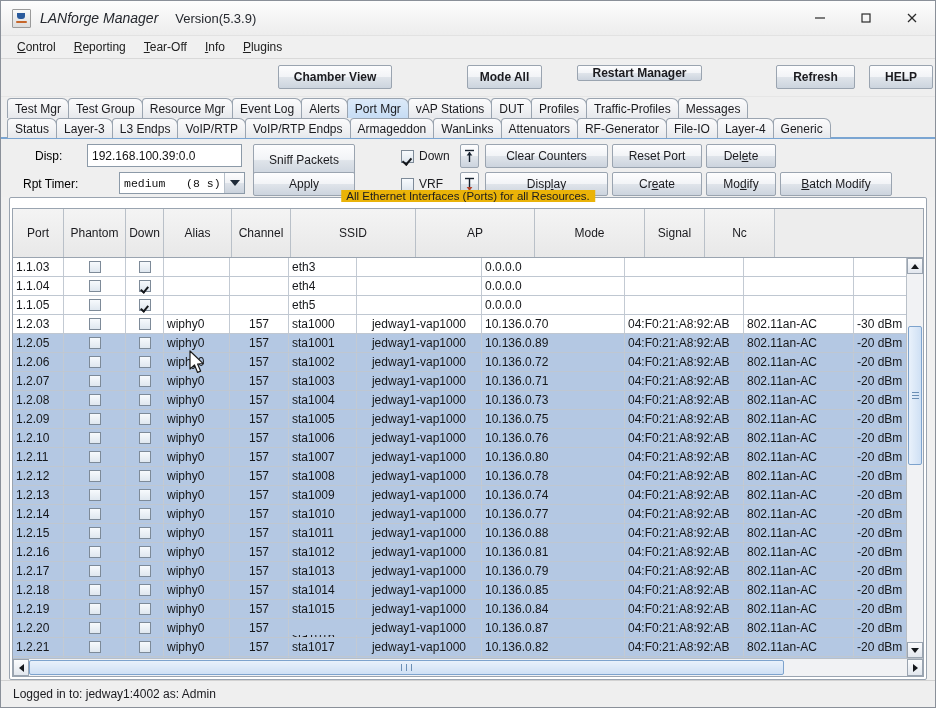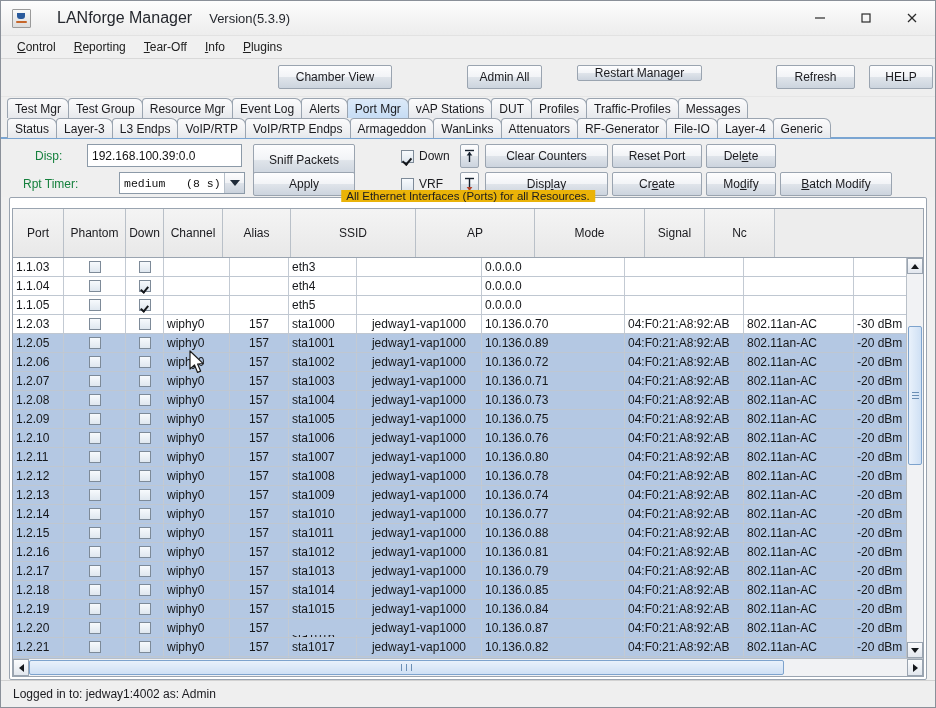--- a/index.html
+++ b/index.html
@@ -48,23 +48,24 @@
     border-radius: 0 0 3px 3px;
   }
   .java-icon::after {
     content: "";
     position: absolute; left: 3px; top: 11px;
     width: 11px; height: 2px;
     background: #c6662a;
     border-radius: 1px;
   }
   .title-text {
-    margin-left: 26px;
-    font-size: 16px;
+    margin-left: 9px;
+    font-size: 14px;
     color: #25282e;
+    font-style: italic;
   }
   .title-version {
     margin-left: 17px;
     font-size: 13px;
     color: #25282e;
   }
   .win-btns {
     position: absolute; right: 0; top: 0;
     height: 34px; display: flex; align-items: center;
   }
@@ -89,20 +90,21 @@
     color: #202020;
   }
   .menu-item .acc { text-decoration: underline; }
   
   .toolbar {
     height: 37px;
     background: #efefef;
     position: relative;
     flex: 0 0 auto;
     border-bottom: 1px solid #e6e6e6;
+    font-weight: bold;
   }
   .btn {
     position: absolute;
     box-sizing: border-box;
     border: 1px solid #9aa4b0;
     border-radius: 2px;
     background: linear-gradient(180deg,#fdfdfe 0%,#f2f4f7 48%,#dfe4ea 52%,#ccd4de 100%);
     font-size: 12px;
     color: #1b1b1f;
     display: flex; align-items: center; justify-content: center;
@@ -151,21 +153,21 @@
   
   .ctrlpanel {
     position: relative;
     height: 58px;
     background: #efefef;
     flex: 0 0 auto;
   }
   .lbl {
     position: absolute;
     font-size: 12px;
-    color: #15803d;
+    color: #000000;
     display: flex; align-items: center;
   }
   .textfield {
     position: absolute;
     box-sizing: border-box;
     border: 1px solid #8c9aa8;
     background: #ffffff;
     font-size: 12px;
     color: #111;
     display: flex; align-items: center;
@@ -464,21 +466,21 @@
   <div class="menubar" id="menubar">
       <div class="menu-item"><span class="acc">C</span>ontrol</div>
       <div class="menu-item"><span class="acc">R</span>eporting</div>
       <div class="menu-item"><span class="acc">T</span>ear-Off</div>
       <div class="menu-item"><span class="acc">I</span>nfo</div>
       <div class="menu-item"><span class="acc">P</span>lugins</div>
     </div>
 
   <div class="toolbar" id="toolbar">
       <div class="btn" style="left: 277px; top: 6px; width: 114px; height: 24px;">Chamber View</div>
-      <div class="btn" style="left: 466px; top: 6px; width: 75px; height: 24px;">Admin All</div>
+      <div class="btn" style="left: 466px; top: 6px; width: 75px; height: 24px;">Mode All</div>
       <div class="btn" style="left: 576px; top: 6px; width: 125px; height: 16px;">Restart Manager</div>
       <div class="btn" style="left: 775px; top: 6px; width: 79px; height: 24px;">Refresh</div>
       <div class="btn" style="left: 868px; top: 6px; width: 64px; height: 24px;">HELP</div>
     </div>
 
   <div class="tabstrip">
     <div class="tabrow" id="tabrow1">
         <div class="tab">Test Mgr</div>
         <div class="tab">Test Group</div>
         <div class="tab">Resource Mgr</div>
@@ -579,22 +581,22 @@
   </div>
 
   <div class="tablegroup">
     <div class="group-title">All Ethernet Interfaces (Ports) for all Resources.</div>
 
     <div class="table-area">
       <div class="thead" id="thead">
           <div class="th" style="width: 51px; flex: 0 0 51px;">Port</div>
           <div class="th" style="width: 62px; flex: 0 0 62px;">Phantom</div>
           <div class="th" style="width: 38px; flex: 0 0 38px;">Down</div>
+          <div class="th" style="width: 68px; flex: 0 0 68px;">Alias</div>
           <div class="th" style="width: 59px; flex: 0 0 59px;">Channel</div>
-          <div class="th" style="width: 68px; flex: 0 0 68px;">Alias</div>
           <div class="th" style="width: 125px; flex: 0 0 125px;">SSID</div>
           <div class="th" style="width: 119px; flex: 0 0 119px;">AP</div>
           <div class="th" style="width: 110px; flex: 0 0 110px;">Mode</div>
           <div class="th" style="width: 60px; flex: 0 0 60px;">Signal</div>
           <div class="th" style="width: 70px; flex: 0 0 70px;">Nc</div>
         </div>
 
       <div class="body-wrap">
         <div class="rows" id="rows">
             <div class="tr">

